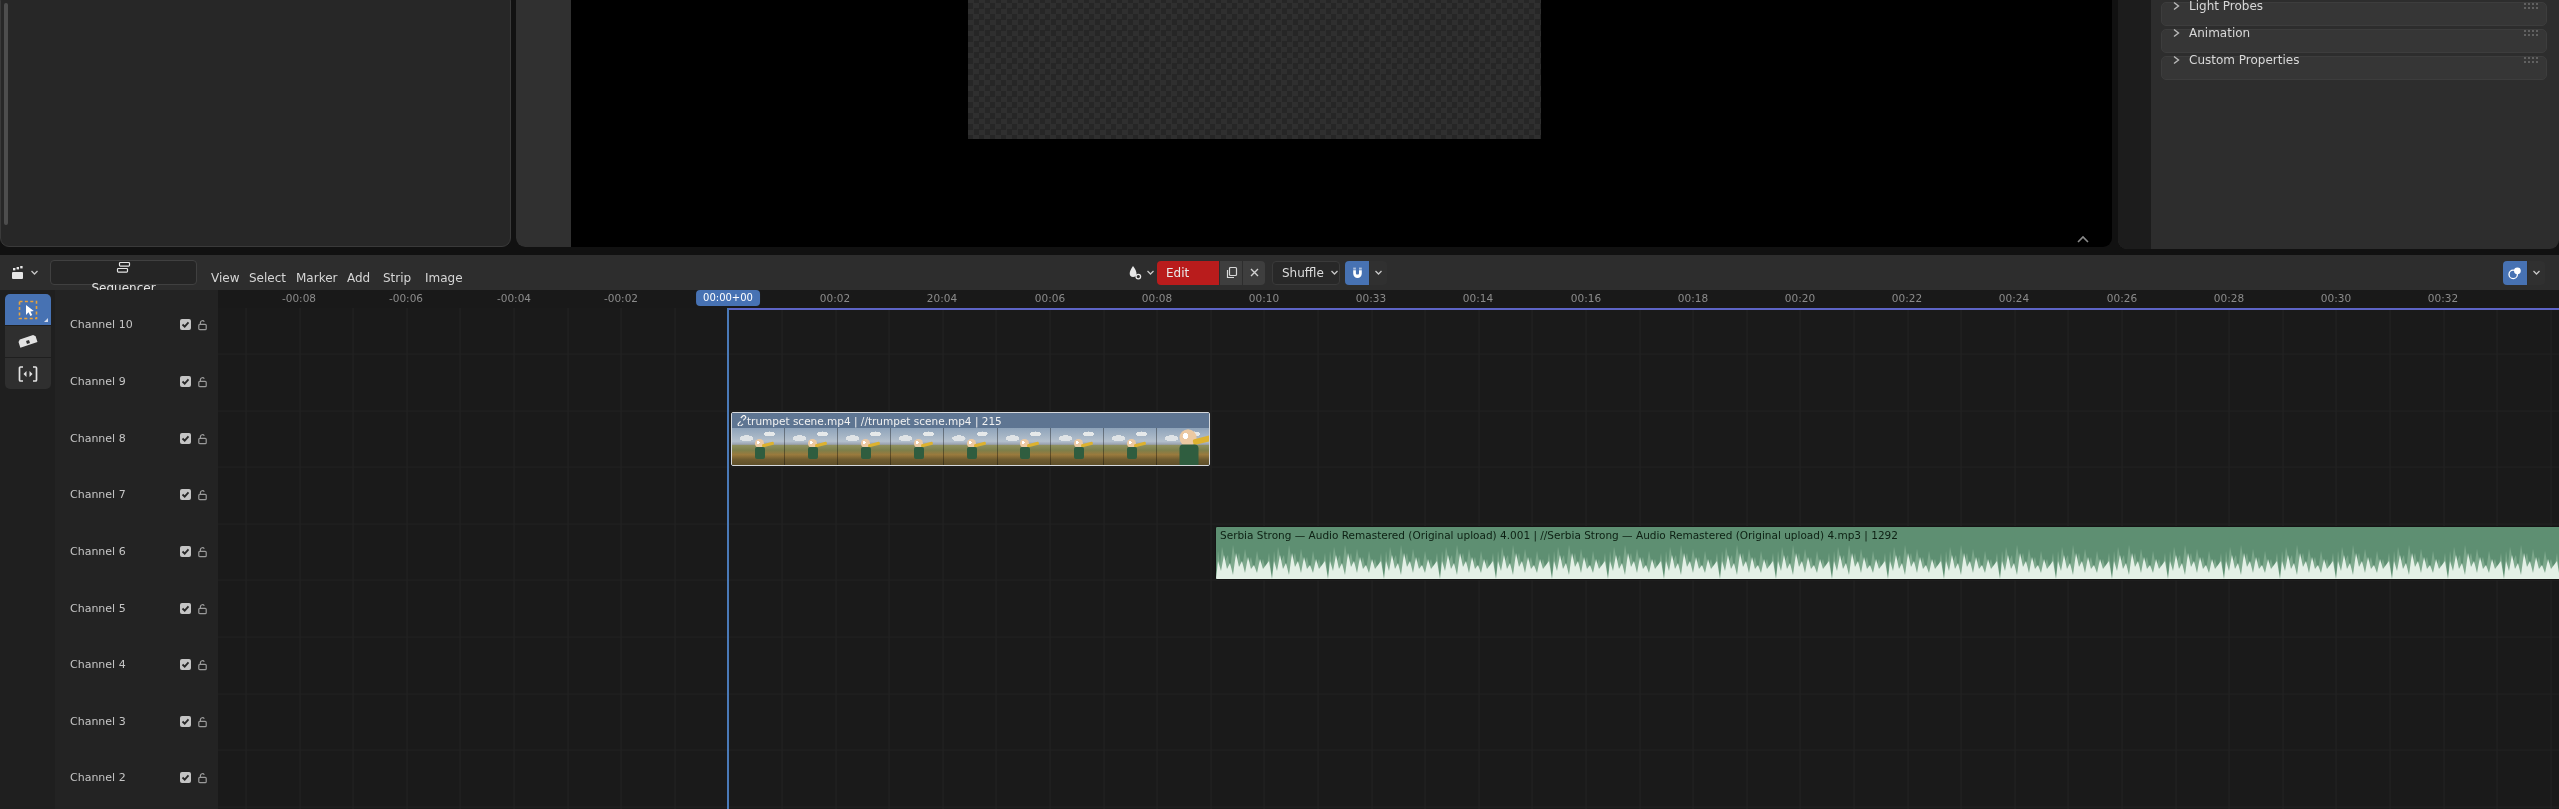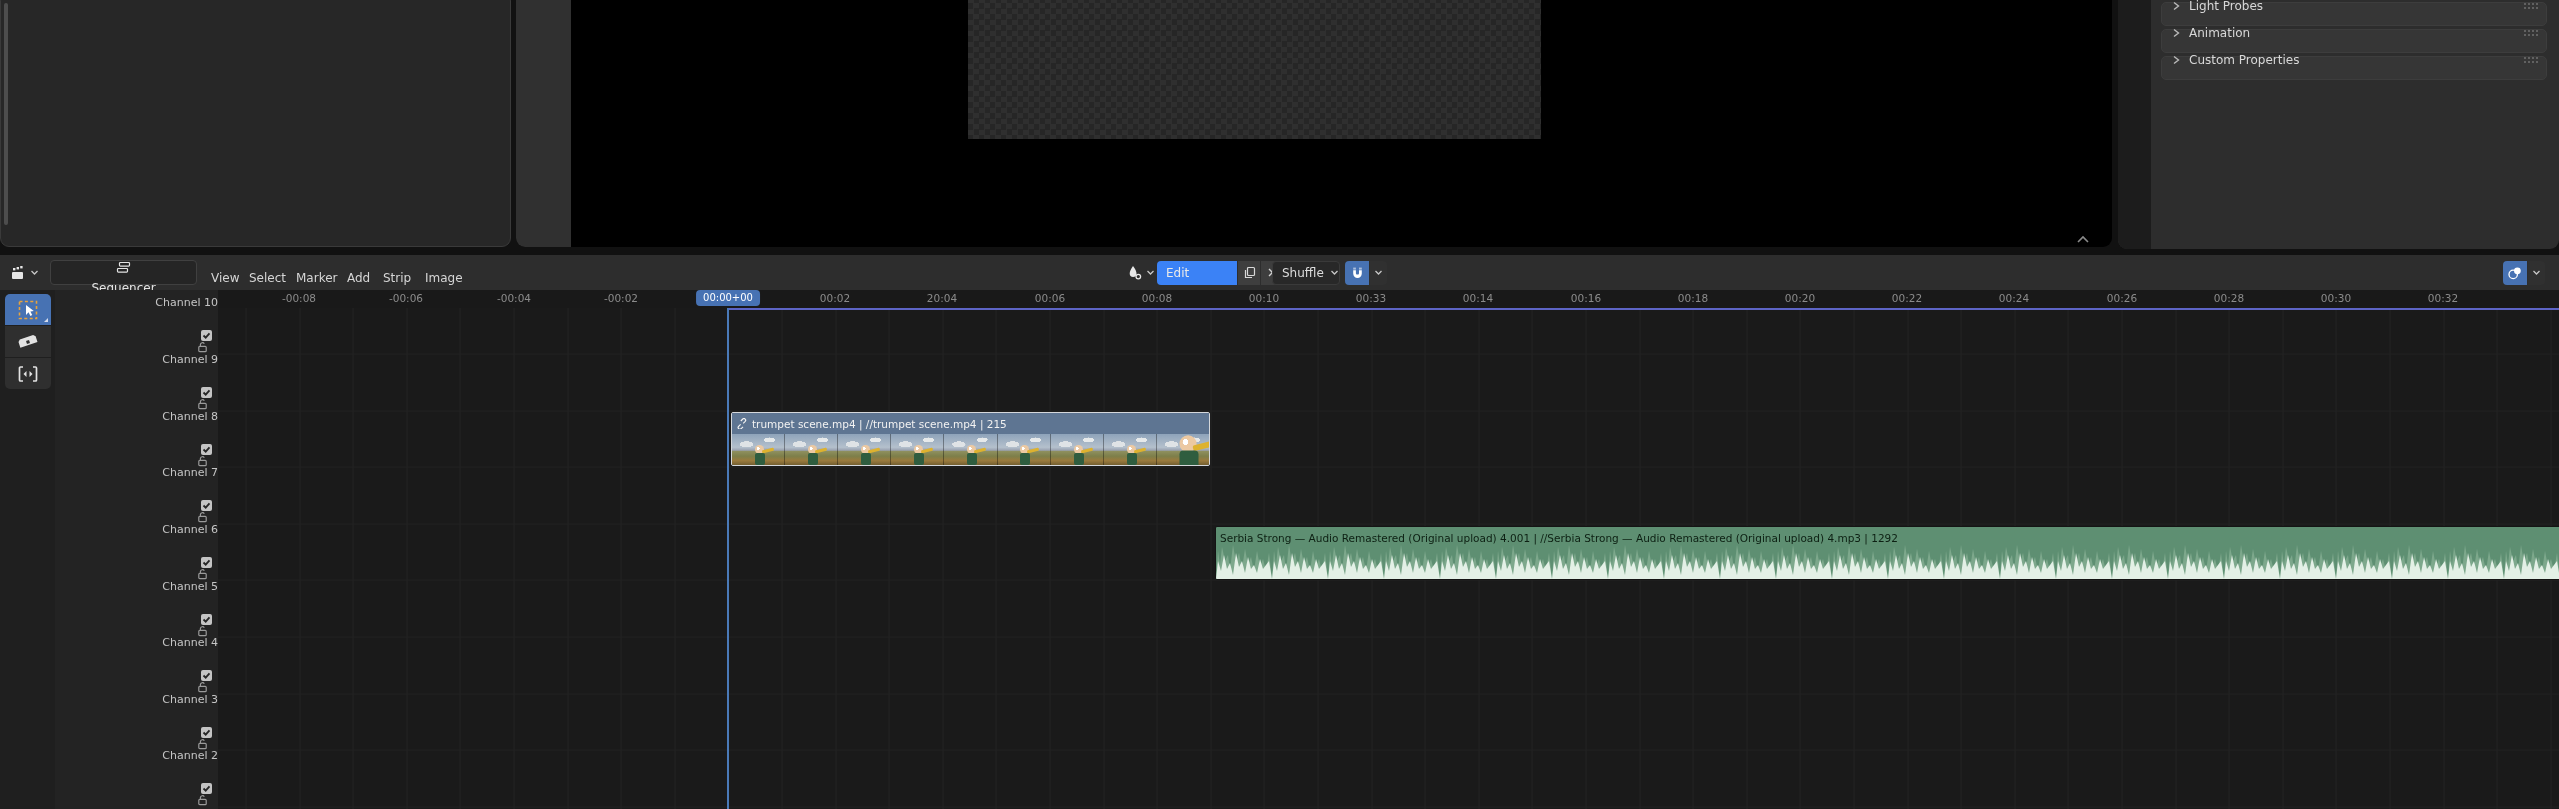--- a/index.html
+++ b/index.html
@@ -66,21 +66,21 @@
     position:absolute; left:50px; width:147px; height:25px; background:#252525;
     border:1px solid #404040; border-radius:4px; display:flex; align-items:center;
     padding:0 7px; gap:7px;flex-direction:column;
   }
   .seq-select .slabel { color:#e4e4e4; font-size:12px; flex:1; }
   .menu-item { position:absolute; top:0; height:46px; display:flex; align-items:center; color:#d6d6d6; font-size:12px; padding:0 6px; }
 
   .pen-group { position:absolute; left:1126px; display:flex; align-items:center; gap:3px; }
   .edit-group { position:absolute; left:1157px; display:flex; }
   .edit-field {
-    width:80px; height:24px; background:#3b82f6; border-radius:4px 0 0 4px;
+    width:62px; height:24px; background:#b91c1c; border-radius:4px 0 0 4px;
     color:#e9e9e9; font-size:12px; display:flex; align-items:center; padding-left:9px;
   }
   .mini-btn {
     width:22px; height:24px; background:#3e3e3e; margin-left:1px;
     display:flex; align-items:center; justify-content:center; color:#d5d5d5;
   }
   .mini-btn.last { border-radius:0 4px 4px 0; }
   .shuffle-select {
     position:absolute; left:1272px; width:68px; height:24px; background:#282828;
     border:1px solid #3a3a3a; border-radius:4px; display:flex; align-items:center;
@@ -106,21 +106,21 @@
   }
   .tool-btn.t1 { top:4px; border-radius:5px 5px 0 0; background:#4772b3; }
   .tool-btn.t2 { top:36px; }
   .tool-btn.t3 { top:68px; border-radius:0 0 5px 5px; }
   .subtool-tri {
     position:absolute; right:3px; bottom:3px; width:0; height:0;
     border-left:4px solid transparent; border-bottom:4px solid #d6dced;
   }
 
   .channels-col { position:absolute; left:55px; top:0; width:163px; height:519px; background:#232323; }
-  .chan-row { position:absolute; left:0; width:163px; height:57px; display:flex; align-items:flex-end;flex-direction:column; }
+  .chan-row { position:absolute; left:0; width:163px; height:57px; display:flex; align-items:center; }
   .chan-name { color:#c5c5c5; font-size:11px; padding-left:15px; flex:1; }
   .chk {
     width:11px; height:11px; background:#c4c4c4; border-radius:2px; margin-right:6px;
     display:flex; align-items:center; justify-content:center; flex:none;
   }
   .lock { margin-right:10px; flex:none; }
 
   .timeline { position:absolute; left:218px; top:0; width:2341px; height:519px; overflow:hidden; }
   .ruler { position:absolute; left:0; top:0; width:2341px; height:18px; background:#191919; }
   .tick {
@@ -138,21 +138,21 @@
       repeating-linear-gradient(180deg, #212121 0 1px, transparent 1px 56.6px),
       repeating-linear-gradient(90deg, #232323 0 1px, transparent 1px 53.6px);
     background-position:0 45.6px, 27.6px 0;
   }
   .range-line { position:absolute; left:510px; top:0; right:0; height:2px; background:#5d64c5; }
   .playhead { position:absolute; left:509px; top:0; width:2px; height:501px; background:#4a7ab8; z-index:4; }
 
   .strip { position:absolute; height:54px; border-radius:2px; overflow:hidden; }
   .strip.selected { border:1px solid #d5d8dc; }
   .strip-title {
-    height:21px; display:flex; align-items:center; gap:5px; padding:0 4px;
+    height:15px; display:flex; align-items:center; padding:0 4px;
     font-size:10.5px; white-space:nowrap; overflow:hidden;
   }
   .strip-video { left:513px; top:104px; width:479px; background:#39435a; }
   .strip-video .strip-title { background:#5e7592; color:#f2f2f2; }
   .thumbs { display:flex; height:37px; }
   .thumb {
     flex:1; position:relative; overflow:hidden;
     background:
       radial-gradient(ellipse 9px 4px at 72% 16%, #e6e9ea 60%, transparent 61%),
       radial-gradient(ellipse 11px 5px at 28% 28%, #dfe3e6 60%, transparent 61%),

